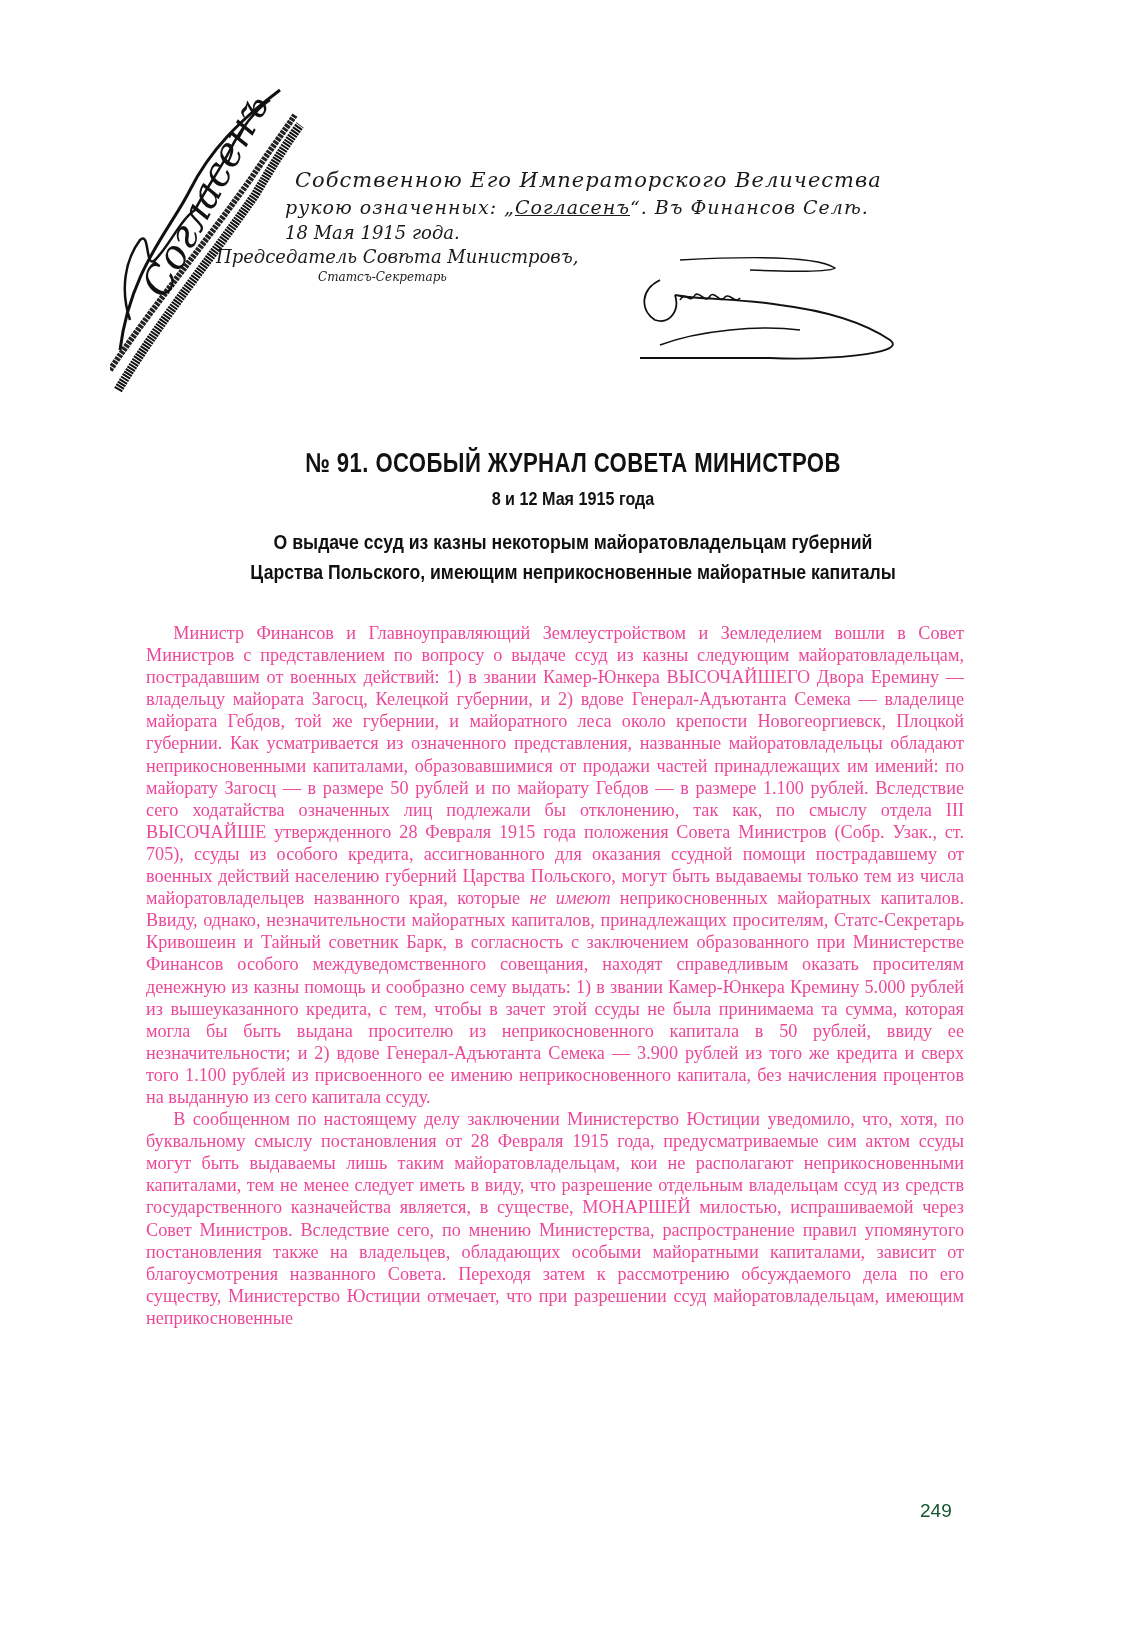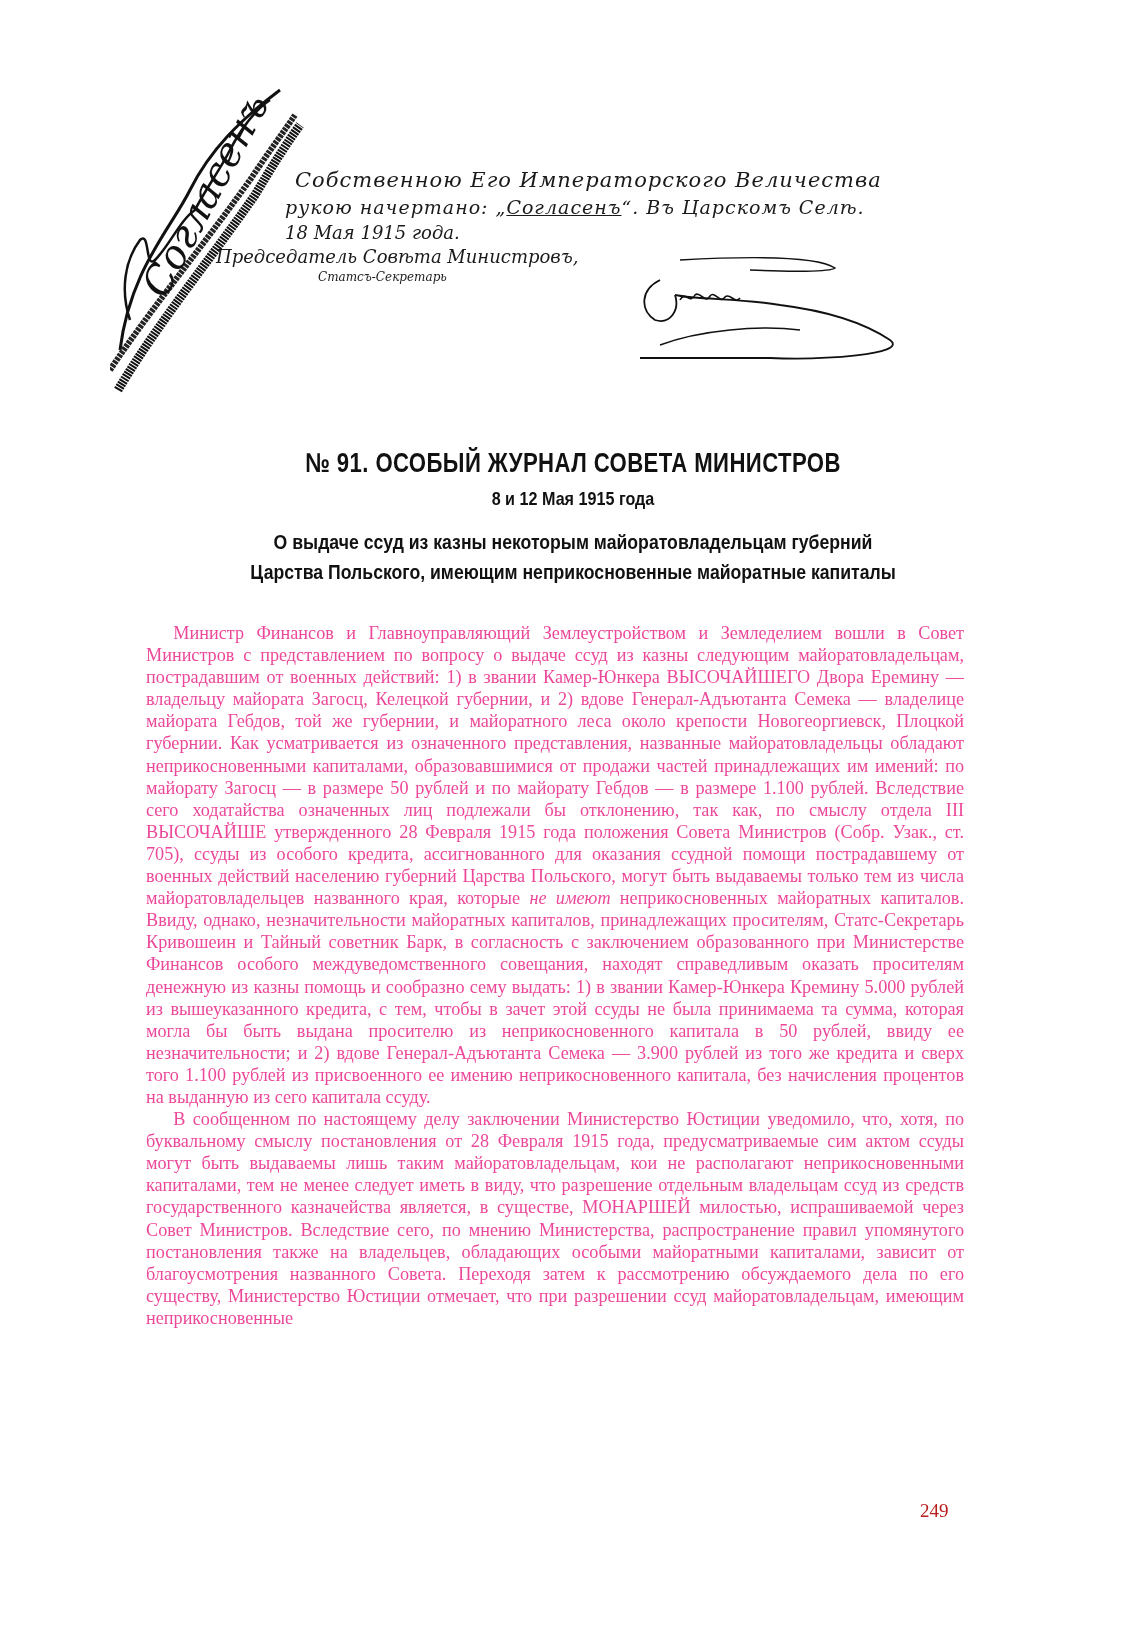--- a/index.html
+++ b/index.html
@@ -24,39 +24,39 @@
     .title.date { top: 488px; font-size: 19px; transform: scaleX(0.85); }
     .title.sub { font-size: 21px; transform: scaleX(0.84); }
     .title.sub1 { top: 530px; }
     .title.sub2 { top: 560px; }
 
     
     .body-text { position: absolute; left: 146px; top: 622px; width: 818px; font-family: "Liberation Serif", serif; font-size: 18.2px; line-height: 22.1px; text-align: justify; color: #ec4899; }
     .body-text p { margin: 0; text-indent: 1.5em; }
     .body-text em { font-style: italic; }
 
-    .page-number { position: absolute; left: 920px; top: 1500px; font-family: Liberation Serif, serif; font-size: 19px; color: #b91c1c; }
+    .page-number { position: absolute; left: 920px; top: 1500px; font-family: Liberation Sans, sans-serif; font-size: 19px; color: #14532d; }
   </style>
 </head>
 <body>
 
 <div class="page">
 
   <div class="hand-area">
     <svg class="diag-sign" viewBox="0 0 200 330">
       <path d="M10 280 C 20 200, 60 160, 80 120 C 100 80, 130 50, 170 20" stroke="#111" stroke-width="3" fill="none"></path>
       <path d="M0 300 C 40 240, 90 180, 140 110 C 160 80, 175 60, 185 45" stroke="#222" stroke-width="6" fill="none" stroke-dasharray="3 1"></path>
       <path d="M8 320 C 50 250, 100 190, 145 125 C 160 100, 172 80, 190 55" stroke="#111" stroke-width="9" fill="none" stroke-dasharray="2 1"></path>
       <path d="M20 250 C 10 220, 15 190, 30 170 C 40 160, 35 200, 45 190 C 60 175, 70 150, 85 140 C 95 120, 110 100, 120 80 C 130 60, 145 40, 160 30" stroke="#111" stroke-width="2.5" fill="none"></path>
       <text x="55" y="230" font-family="DejaVu Serif, serif" font-style="italic" font-size="40" fill="#111" transform="rotate(-62 55 230)">Согласенъ</text>
     </svg>
 
     <div class="script l1">Собственною Его Императорского Величества</div>
     <div class="script l2">
-      <span>рукою начертано: „</span><span class="underline">Согласенъ</span><span>“. Въ Царскомъ Селѣ.</span>
+      <span>рукою означенных: „</span><span class="underline">Согласенъ</span><span>“. Въ Финансов Селѣ.</span>
     </div>
     <div class="script l3">18 Мая 1915 года.</div>
     <div class="script l4">Председатель Совѣта Министровъ,</div>
     <div class="script l5">Статсъ-Секретарь</div>
 
     <svg class="chair-sign" viewBox="0 0 320 110">
       <path d="M60 10 C 150 5, 200 8, 215 18 C 210 22, 170 22, 130 20" stroke="#111" stroke-width="1.5" fill="none"></path>
       <path d="M40 30 C 20 40, 20 60, 35 70 C 50 75, 60 60, 55 45 M55 45 C 80 50, 120 48, 160 55 C 200 60, 240 70, 270 90 C 290 105, 200 110, 150 108 L 20 108" stroke="#111" stroke-width="1.8" fill="none"></path>
       <path d="M40 95 C 80 80, 140 75, 180 80" stroke="#111" stroke-width="1.5" fill="none"></path>
       <path d="M60 50 C 65 40, 70 55, 75 45 C 80 40, 85 55, 90 46 C 95 40, 100 55, 105 47 C 110 42, 115 55, 120 48" stroke="#111" stroke-width="1.6" fill="none"></path>

